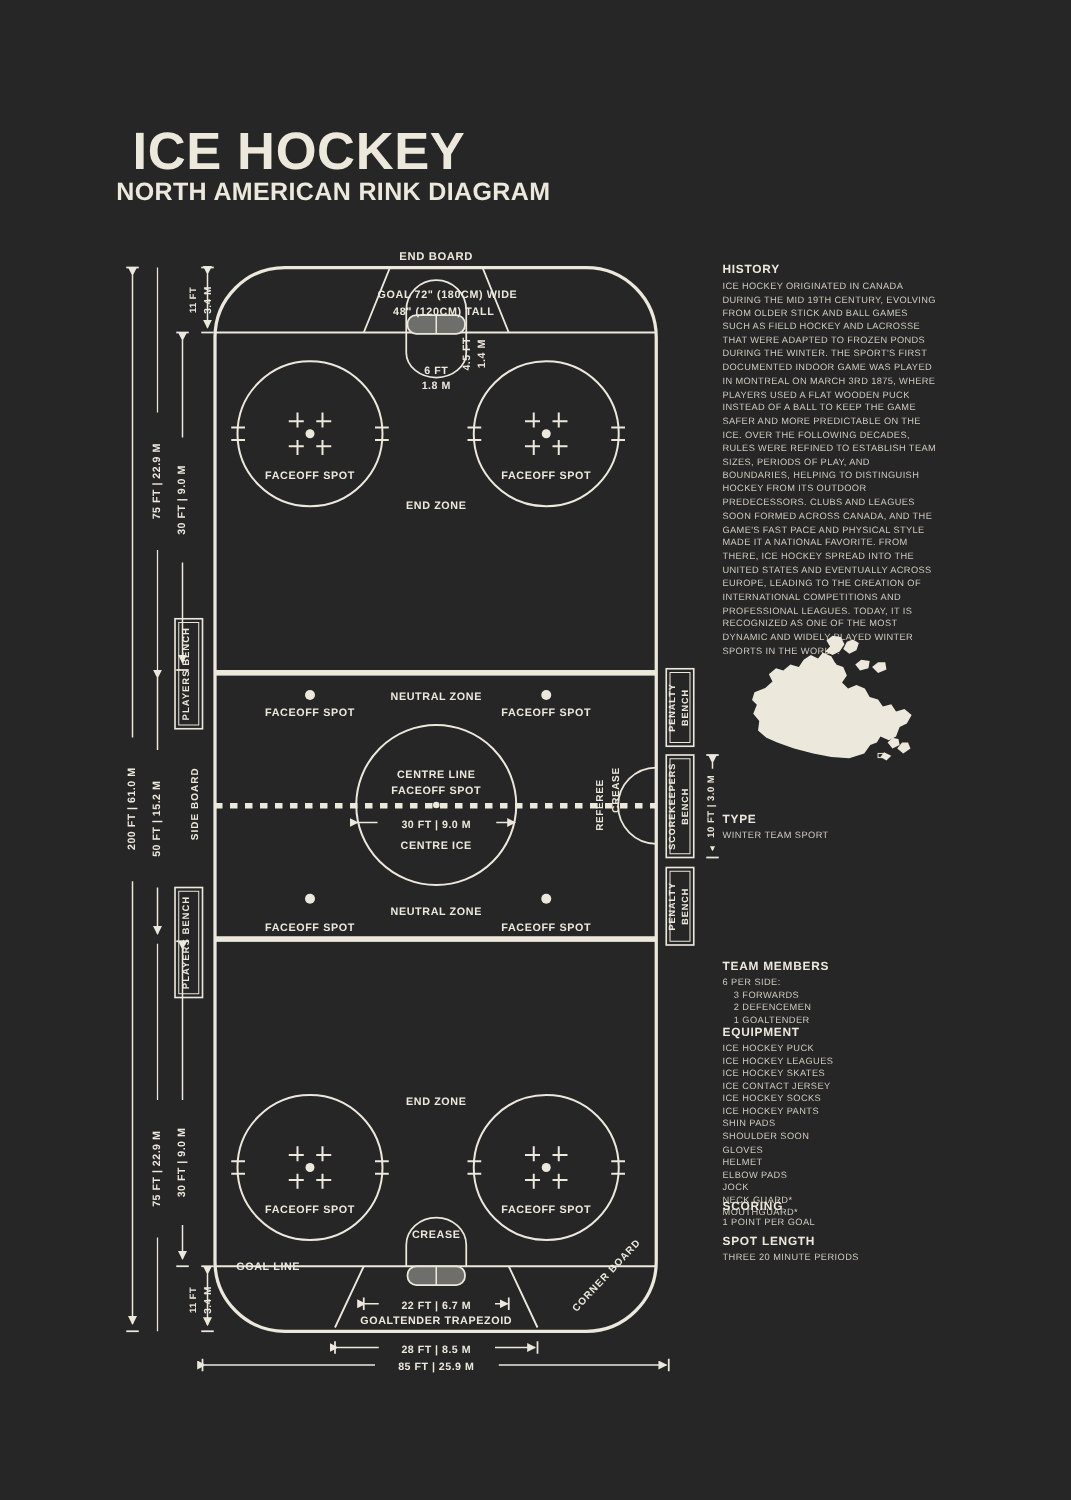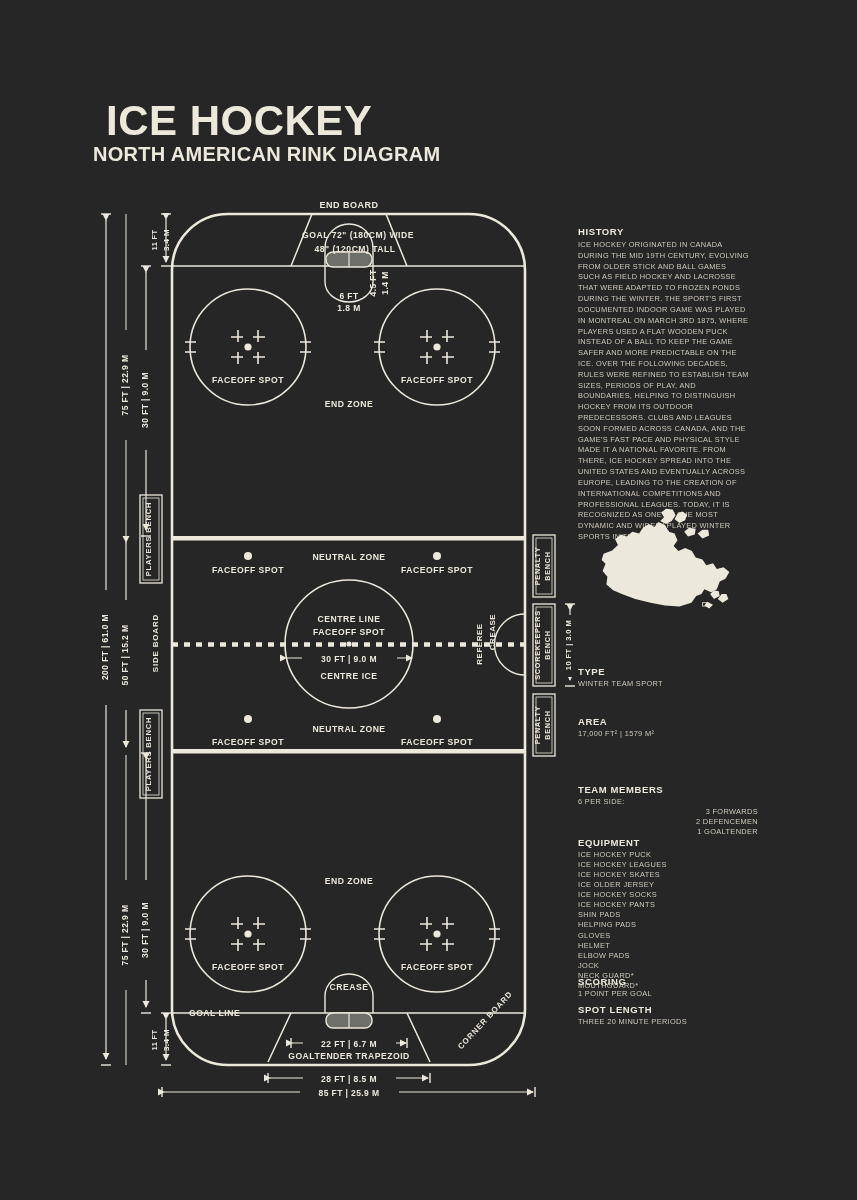--- a/index.html
+++ b/index.html
@@ -8,27 +8,27 @@
   .page{position:relative;width:857px;height:940px;background:#262626;}
 
   
   .title{position:absolute;left:106px;top:100px;font-size:42px;font-weight:bold;
          letter-spacing:0.5px;line-height:1;color:#EDE8DC;}
   .subtitle{position:absolute;left:93px;top:144px;font-size:20px;font-weight:bold;
             letter-spacing:0.3px;line-height:1;color:#EDE8DC;}
 
   
   .rcol{position:absolute;left:578px;top:210px;width:172px;}
-  .sec-h{font-size:9.5px;font-weight:bold;letter-spacing:0.6px;color:#EDE8DC;margin:16px 0 3px 0;}
+  .sec-h{font-size:9.5px;font-weight:bold;letter-spacing:0.6px;color:#EDE8DC;margin:0 0 3px 0;}
   .sec-b{font-size:7.4px;letter-spacing:0.35px;line-height:1.43;color:#CFCABD;margin:0;}
   .hist-b{font-size:7.4px;letter-spacing:0.3px;line-height:1.46;color:#CFCABD;text-align:left;}
   .spec{position:absolute;left:578px;width:180px;}
   .spec .sec-h{margin-bottom:2px;}
   .spec .sec-b{line-height:1.36;}
-  .ind{padding-left:9px;text-align:right;}
+  .ind{padding-left:9px;}
   .eq-list{font-size:7.4px;letter-spacing:0.35px;line-height:1.36;color:#CFCABD;}
 
   
   .map{position:absolute;left:590px;top:500px;width:150px;height:120px;}
 
   
   #rinkwrap{position:absolute;left:0;top:0;width:857px;height:1200px;}
   svg{display:block;}
   .lbl{fill:#EDE8DC;font-family:"Liberation Sans",sans-serif;font-weight:bold;
        letter-spacing:0.5px;}
@@ -331,45 +331,41 @@
       <rect x="228" y="214" width="9" height="7" fill="none" stroke="#EDE8DC" stroke-width="1.6"></rect>
     </svg>
   </div>
 
   <div class="spec" style="top:650px">
     <div class="sec-h">TYPE</div>
     <div class="sec-b">WINTER TEAM SPORT</div>
   </div>
 
 
-  <div class="spec" style="top:700px">
-    <div class="sec-h">AREA</div>
-    <div class="sec-b">17,000 FT² | 1579 M²</div>
-  </div>
 
 
   <div class="spec" style="top:768px">
     <div class="sec-h">TEAM MEMBERS</div>
     <div class="sec-b">6 PER SIDE:</div>
     <div class="sec-b ind">3 FORWARDS</div>
     <div class="sec-b ind">2 DEFENCEMEN</div>
     <div class="sec-b ind">1 GOALTENDER</div>
   </div>
 
   <div class="spec" style="top:821px">
     <div class="sec-h">EQUIPMENT</div>
     <div class="eq-list">
       <div>ICE HOCKEY PUCK</div>
       <div>ICE HOCKEY LEAGUES</div>
       <div>ICE HOCKEY SKATES</div>
-      <div>ICE OLDER JERSEY</div>
+      <div>ICE CONTACT JERSEY</div>
       <div>ICE HOCKEY SOCKS</div>
       <div>ICE HOCKEY PANTS</div>
       <div>SHIN PADS</div>
-      <div>HELPING PADS</div>
+      <div>SHOULDER SOON</div>
       <div>GLOVES</div>
       <div>HELMET</div>
       <div>ELBOW PADS</div>
       <div>JOCK</div>
       <div>NECK GUARD*</div>
       <div>MOUTHGUARD*</div>
     </div>
   </div>
 
   <div class="spec" style="top:960px">

